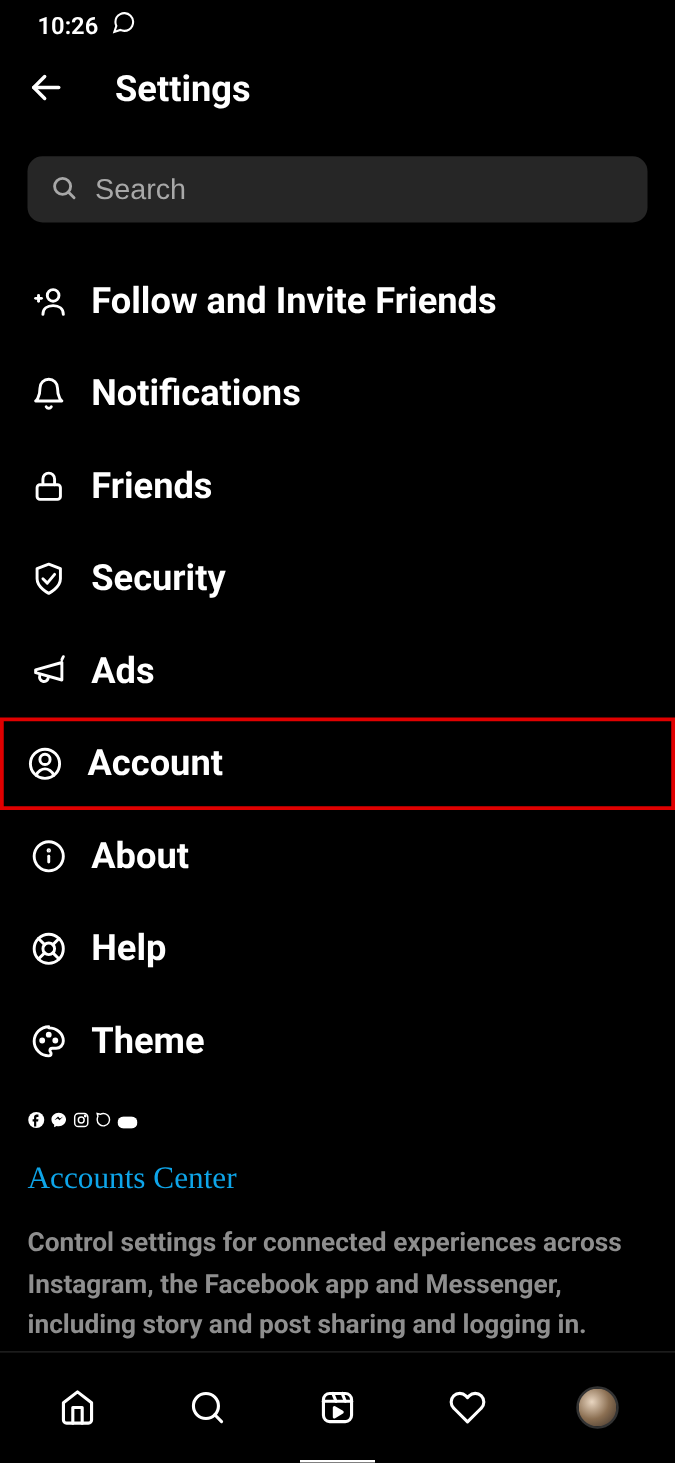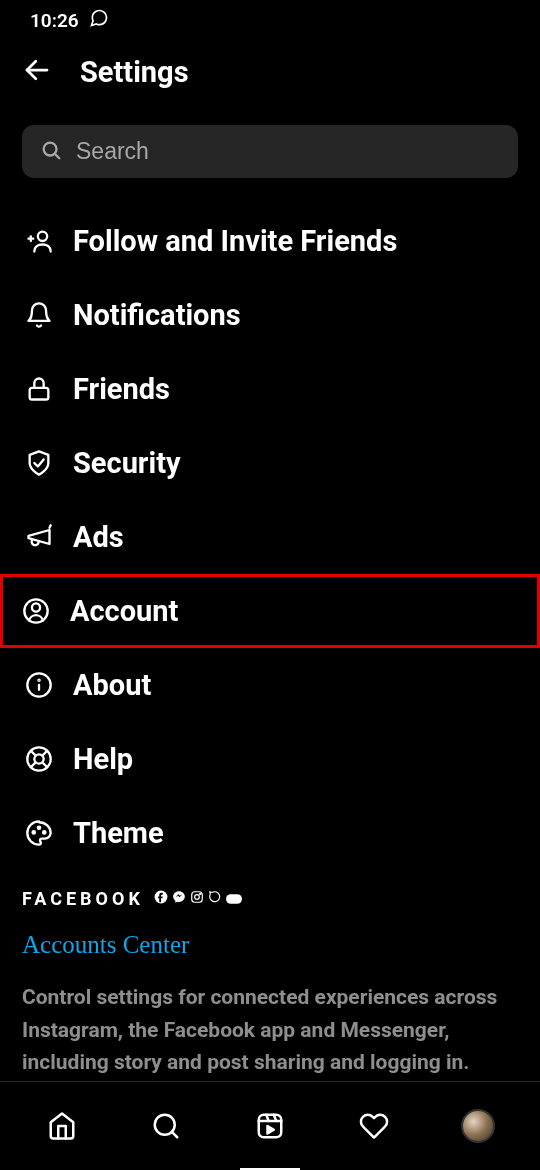--- a/index.html
+++ b/index.html
@@ -33,21 +33,21 @@
       display: flex;
       align-items: center;
       gap: 6px;
     }
     .status-right svg {
       display: block;
     }
     .header {
       display: flex;
       align-items: center;
-      gap: 28px;
+      gap: 40px;
       padding: 14px 19px 18px 22px;
     }
     .header-title {
       font-size: 29px;
       font-weight: 700;
     }
     .search-bar {
       margin: 18px 22px 26px 22px;
       background: #262626;
       border-radius: 12px;
@@ -295,21 +295,20 @@
           <circle cx="16.5" cy="11.5" r="1"></circle>
       </svg>
     </span>
     <span class="menu-label">Theme</span>
   </div>
 
 </div>
 
 <div class="facebook-section">
   <div class="facebook-header">
-    <span class="facebook-text">FACEBOOK</span>
     <div class="facebook-icons">
       <span><svg width="14" height="14" viewBox="0 0 24 24" fill="#fff">
             <circle cx="12" cy="12" r="11"></circle>
             <path d="M15 8h-2c-.6 0-1 .4-1 1v2h3l-.5 3H12v7h-3v-7H7v-3h2V8c0-2 1.5-3.5 3.5-3.5H15V8z" fill="#000"></path>
           </svg></span>
       <span><svg width="14" height="14" viewBox="0 0 24 24" fill="#fff">
             <path d="M12 2C6.5 2 2 6.1 2 11.2c0 2.9 1.4 5.4 3.7 7.1V22l3.4-1.9c.9.3 1.9.4 2.9.4 5.5 0 10-4.1 10-9.2S17.5 2 12 2z"></path>
             <path d="M13 12.5l-2.5-2.7L6 12.5l5-5.3 2.6 2.7L18 7.2l-5 5.3z" fill="#000"></path>
           </svg></span>
       <span><svg width="14" height="14" viewBox="0 0 24 24" fill="none" stroke="#fff" stroke-width="2">

